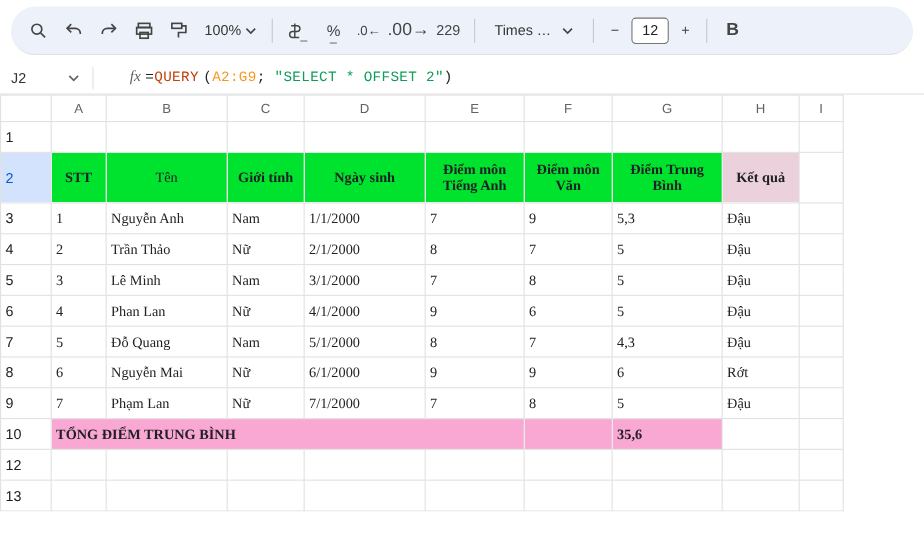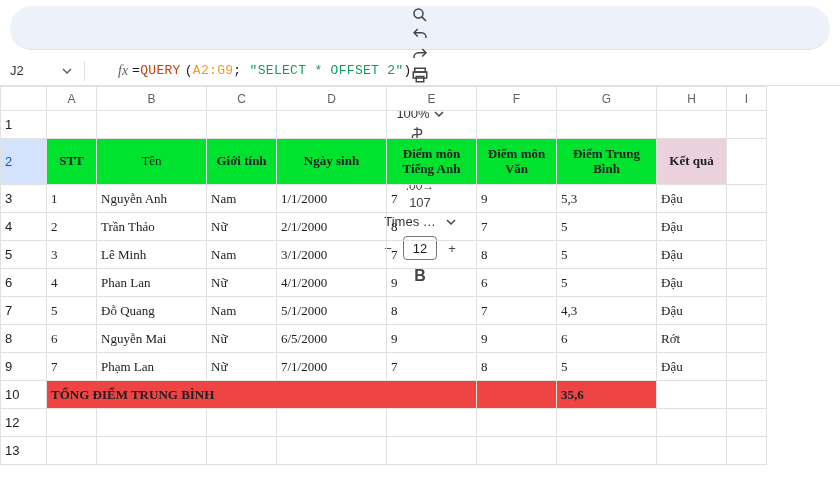--- a/index.html
+++ b/index.html
@@ -16,21 +16,20 @@
   .toolbar {
     display: flex;
     align-items: center;
     height: 44px;
     padding: 0 10px;
     gap: 2px;
     border-bottom: 1px solid #e0e0e0;
     background: #edf2fa;
     border-radius: 24px;
     margin: 6px 10px;
-    flex-direction: column;
   }
   .tb-btn {
     display: flex;
     align-items: center;
     justify-content: center;
     min-width: 30px;
     height: 30px;
     border-radius: 4px;
     cursor: pointer;
     color: #444;
@@ -161,21 +160,21 @@
     text-align: center;
     white-space: normal;
     line-height: 1.15;
     padding: 2px 4px;
     margin-left: 48px;
   }
   .hdr-row { height: 46px; }
   .hdr-row td { height: 46px; vertical-align: middle; }
   .green { background: #00e32e; }
   .pink { background: #ead1dc; }
-  .yellow { background: #ef4444; }
+  .yellow { background: #f9a8d4; }
   .num { text-align: right; padding-right: 6px; }
   .ctr { text-align: center; }
   .bold-cell { font-weight: bold; }
   .times { font-family: 'Times New Roman', serif; font-size: 14px; }
 </style>
 </head>
 <body>
 
 <div class="toolbar">
   <div class="tb-btn">
@@ -219,23 +218,23 @@
   <div class="tb-btn">
     <svg width="16" height="18" viewBox="0 0 24 24" fill="none" stroke="#444" stroke-width="2">
         <path d="M12 2v20M7 5h8a4 4 0 010 8H9a4 4 0 000 8h9"></path>
       </svg>
     <span style="position:relative;top:4px;left:-3px;font-size:11px;color:#444">_</span>
   </div>
   <div class="tb-btn" style="font-size:14px;color:#444">
     <span style="position:relative">%<span style="position:absolute;bottom:-4px;left:3px;font-size:11px">_</span></span>
   </div>
   <div class="tb-btn" style="font-size:12px;color:#444">.0←</div>
-  <div class="tb-btn" style="font-size:12px;color:#444">.00→</div>
+  <div class="tb-btn" style="font-size:16px;color:#444">.00→</div>
   <div class="tb-btn" style="font-size:13px;color:#444">
-    <span>107</span>
+    <span>229</span>
   </div>
   <div class="tb-sep"></div>
   <div class="font-dd">
     <span>Times …</span>
     <svg width="10" height="10" viewBox="0 0 10 10">
         <path d="M1 3l4 4 4-4" fill="none" stroke="#444" stroke-width="1.5"></path>
       </svg>
   </div>
   <div class="tb-sep"></div>
   <div class="font-size-grp">
@@ -376,21 +375,21 @@
           <td class="num times">7</td>
           <td class="num times">4,3</td>
           <td class="times">Đậu</td>
           <td></td>
         </tr>
         <tr>
           <th class="rowhead">8</th>
           <td class="num times">6</td>
           <td class="times">Nguyễn Mai</td>
           <td class="times">Nữ</td>
-          <td class="num times">6/5/2000</td>
+          <td class="num times">6/1/2000</td>
           <td class="num times">9</td>
           <td class="num times">9</td>
           <td class="num times">6</td>
           <td class="times">Rớt</td>
           <td></td>
         </tr>
         <tr>
           <th class="rowhead">9</th>
           <td class="num times">7</td>
           <td class="times">Phạm Lan</td>

